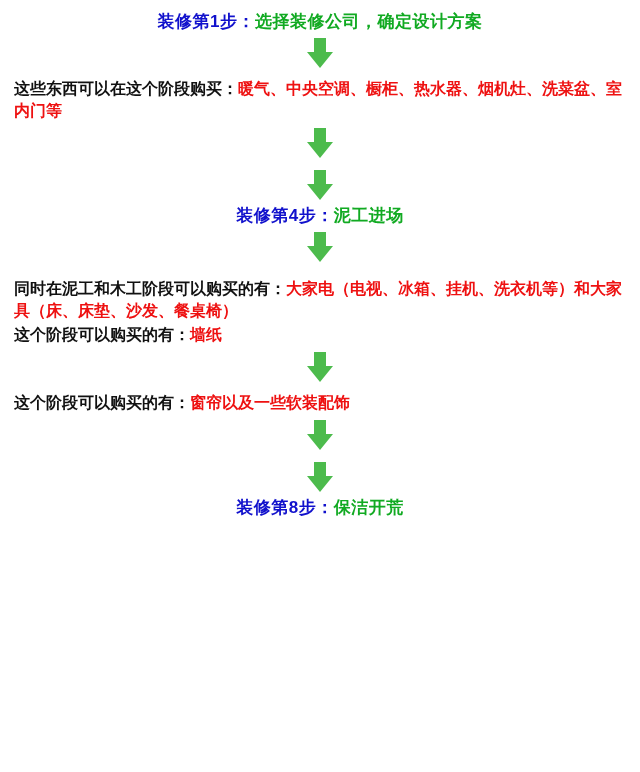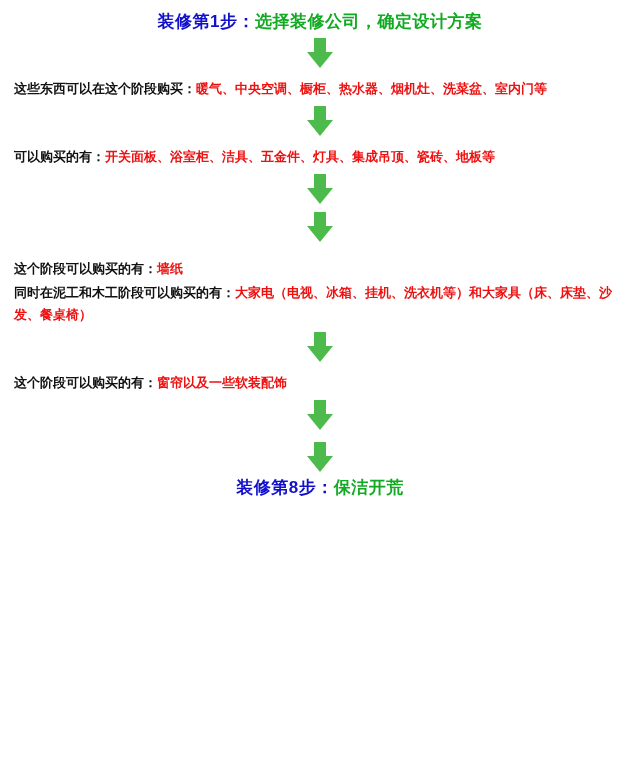--- a/index.html
+++ b/index.html
@@ -55,21 +55,21 @@
     position: absolute;
     left: 0;
     top: 14px;
     width: 0;
     height: 0;
     border-left: 13px solid transparent;
     border-right: 13px solid transparent;
     border-top: 16px solid #4cbb4c;
   }
   .note {
-    font-size: 13px;
+    font-size: 16px;
     line-height: 22px;
     color: #111111;
     padding: 0 14px;
     font-weight: bold;
   }
   .note .red {
     color: #ee1111;
   }
   .note-row {
     margin: 2px 0;
@@ -97,45 +97,43 @@
   </div>
 
   <div class="arrow-wrap">
     <div class="arrow">
       <div class="shaft"></div>
         <div class="head"></div>
     </div>
   </div>
 
   <div class="spacer-sm"></div>
-  <div class="note note-row">
-    <span>可以购买的有：</span><span class="red">开关面板、浴室柜、洁具、五金件、灯具、集成吊顶、瓷砖、地板等</span>
-  </div>
 
   <div class="arrow-wrap">
     <div class="arrow">
       <div class="shaft"></div>
         <div class="head"></div>
     </div>
   </div>
 
+  <div class="step-title"><span>装修第4步：</span><span class="green">泥工进场</span></div>
 
   <div class="arrow-wrap">
     <div class="arrow">
       <div class="shaft"></div>
         <div class="head"></div>
     </div>
   </div>
 
   <div class="spacer-md"></div>
   <div class="note note-row">
-    <span>这个阶段可以购买的有：</span><span class="red">墙纸</span>
+    <span>同时在泥工和木工阶段可以购买的有：</span><span class="red">大家电（电视、冰箱、挂机、洗衣机等）和大家具（床、床垫、沙发、餐桌椅）</span>
   </div>
   <div class="note note-row">
-    <span>同时在泥工和木工阶段可以购买的有：</span><span class="red">大家电（电视、冰箱、挂机、洗衣机等）和大家具（床、床垫、沙发、餐桌椅）</span>
+    <span>这个阶段可以购买的有：</span><span class="red">墙纸</span>
   </div>
 
   <div class="arrow-wrap">
     <div class="arrow">
       <div class="shaft"></div>
         <div class="head"></div>
     </div>
   </div>
 
   <div class="spacer-sm"></div>

